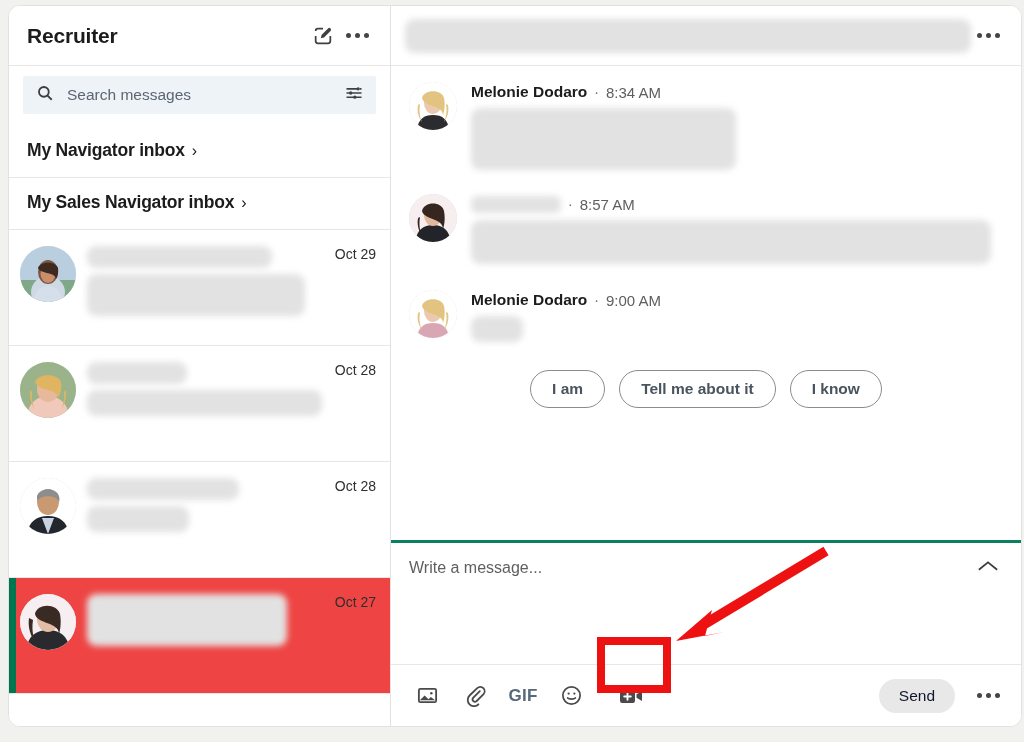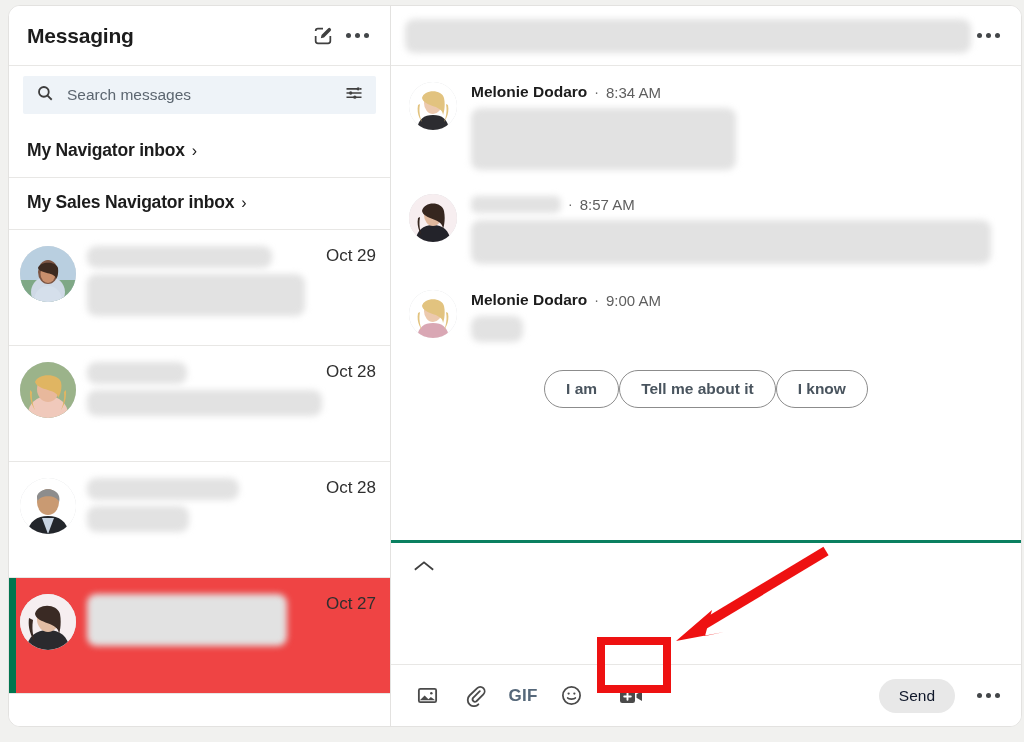--- a/index.html
+++ b/index.html
@@ -147,21 +147,21 @@
     background: #d6d9dc;
   }
   .avatar svg { display: block; width: 100%; height: 100%; }
   .convo-body { flex: 1; min-width: 0; padding-top: 2px; }
   .redact {
     background: #e2e2e2;
     border-radius: 9px;
     filter: blur(3px);
   }
   .convo-date {
-    font-size: 17px;
+    font-size: 14px;
     color: #2f2f2f;
     padding-top: 2px;
     white-space: nowrap;
     margin-left: 8px;
   }
 
   
   .right-pane {
     flex: 1;
     display: flex;
@@ -218,20 +218,21 @@
     filter: blur(3px);
     color: transparent;
     width: 90px;
     height: 17px;
   }
   .msg-dot { color: #6a6a6a; font-size: 14px; }
   .msg-time { font-size: 15px; color: #5e5e5e; }
 
   .replies {
     display: flex;
+    gap: 14px;
     justify-content: center;
     padding: 18px 0 16px 0;
   }
   .reply-chip {
     border: 1px solid #8c8c8c;
     border-radius: 20px;
     padding: 9px 21px;
     font-size: 15.5px;
     color: #49545e;
     background: #fff;
@@ -318,21 +319,21 @@
   }
 </style>
 </head>
 <body>
 
 <div class="app-card">
 
   <div class="left-pane">
 
     <div class="left-header">
-      <div class="left-title">Messaging</div>
+      <div class="left-title">Recruiter</div>
       <div class="hdr-icon-btn">
         <svg width="22" height="22" viewBox="0 0 24 24" fill="none" stroke="#404040" stroke-width="1.9">
           <path d="M4 6.5a2.5 2.5 0 0 1 2.5-2.5H12"></path>
           <path d="M20 12v5.5a2.5 2.5 0 0 1-2.5 2.5h-11A2.5 2.5 0 0 1 4 17.5V12"></path>
           <path d="M20.2 3.8a1.9 1.9 0 0 0-2.7 0l-7.1 7.1-.8 3.5 3.5-.8 7.1-7.1a1.9 1.9 0 0 0 0-2.7z" fill="#404040" stroke="none"></path>
         </svg>
       </div>
       <div class="hdr-icon-btn">
         <div class="dots">
             <span></span>
@@ -540,20 +541,21 @@
 
       <div class="replies">
         <div class="reply-chip">I am</div>
         <div class="reply-chip">Tell me about it</div>
         <div class="reply-chip">I know</div>
       </div>
     </div>
 
     <div class="compose">
       <div class="compose-input-area">
+        <div class="compose-placeholder">Write a message...</div>
         <div class="chev-up-btn">
           <svg width="22" height="14" viewBox="0 0 24 14" fill="none" stroke="#3f3f3f" stroke-width="2">
             <path d="M2 11L12 3l10 8"></path>
           </svg>
         </div>
       </div>
 
       <div class="compose-toolbar">
         <div class="tool-btn">
           <svg width="23" height="23" viewBox="0 0 24 24" fill="none" stroke="#4a4a4a" stroke-width="1.9">

